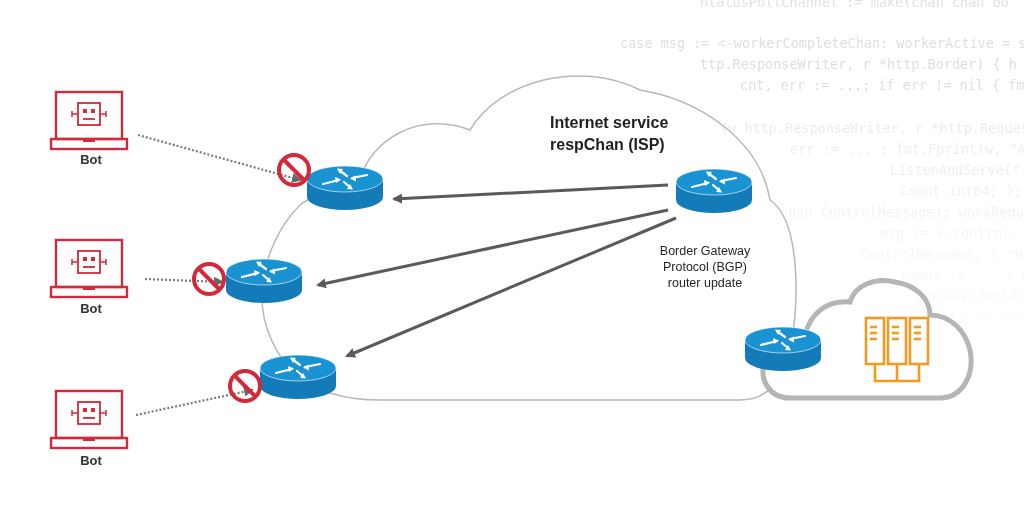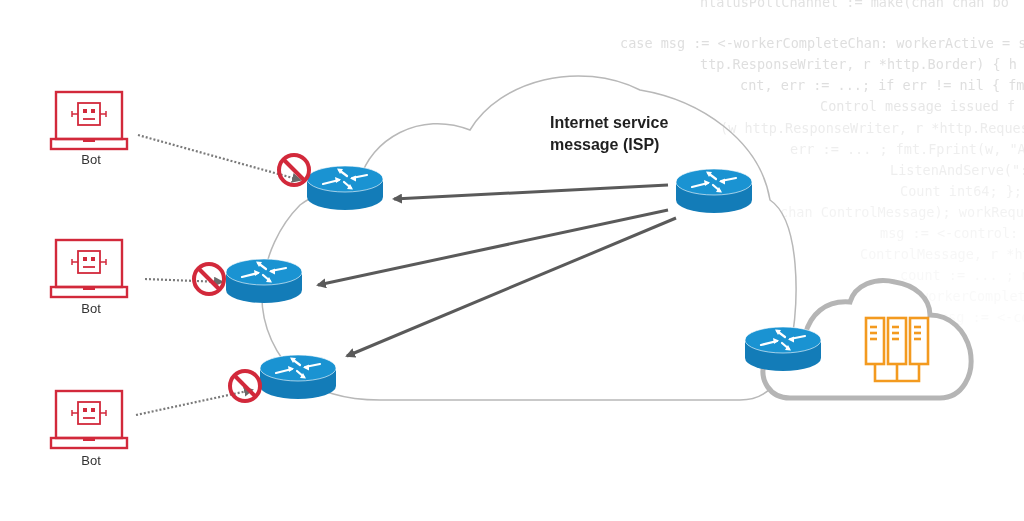--- a/index.html
+++ b/index.html
@@ -1,34 +1,33 @@
 <!DOCTYPE html>
 <html><head>
   <meta charset="utf-8">
   <style>
     html, body { margin: 0; padding: 0; background: #ffffff; }
     body { width: 1024px; height: 521px; overflow: hidden; position: relative; font-family: "Liberation Sans", sans-serif; }
     #stage { position: absolute; left: 0; top: 0; width: 1024px; height: 521px; }
     .code-bg { position: absolute; left: 0; top: 0; width: 836px; height: 521px; pointer-events: none; }
     .code-line { position: absolute; font-family: "DejaVu Sans Mono", "Liberation Mono", monospace; font-size: 13.5px; white-space: pre; color: #c9c9c9; }
-    .bot-label { position: absolute; width: 80px; text-align: center; font-size: 13px; color: #333333; }
+    .bot-label { position: absolute; width: 80px; text-align: center; font-size: 13px; color: #333333; font-weight: bold; }
     .isp-title { position: absolute; left: 550px; top: 112px; font-size: 16px; font-weight: bold; color: #1f1f1f; line-height: 22px; }
     .bgp-label { position: absolute; left: 645px; top: 243px; width: 120px; text-align: center; font-size: 12.5px; color: #262626; line-height: 16px; }
   </style>
 </head>
 <body>
 
 <div id="stage">
 
   <div class="code-bg">
     <div class="code-line" style="left:700px;top:-6px;opacity:0.55;">ntatusPollChannel := make(chan chan bo</div>
     <div class="code-line" style="left:620px;top:35px;opacity:0.6;">case msg := &lt;-workerCompleteChan: workerActive = sta</div>
     <div class="code-line" style="left:700px;top:56px;opacity:0.6;">ttp.ResponseWriter, r *http.Border) { h</div>
     <div class="code-line" style="left:740px;top:77px;opacity:0.6;">cnt, err := ...; if err != nil { fmt.Fprin</div>
-    <div class="code-line" style="left:820px;top:98px;opacity:0.45;">Control message issued f</div>
     <div class="code-line" style="left:720px;top:120px;opacity:0.35;">(w http.ResponseWriter, r *http.Request) { req</div>
     <div class="code-line" style="left:790px;top:141px;opacity:0.3;">err := ... ; fmt.Fprint(w, "AC</div>
     <div class="code-line" style="left:890px;top:162px;opacity:0.3;">ListenAndServe(":1337", nil));</div>
     <div class="code-line" style="left:900px;top:183px;opacity:0.25;">Count int64; }; fu</div>
     <div class="code-line" style="left:780px;top:204px;opacity:0.22;">chan ControlMessage); workRequest bool; work</div>
     <div class="code-line" style="left:880px;top:225px;opacity:0.18;">msg := &lt;-control: msg</div>
     <div class="code-line" style="left:860px;top:246px;opacity:0.15;">ControlMessage, r *http.Re { func w</div>
     <div class="code-line" style="left:900px;top:267px;opacity:0.12;">count := ... ; msg</div>
     <div class="code-line" style="left:920px;top:288px;opacity:0.1;">workerComplete</div>
     <div class="code-line" style="left:940px;top:309px;opacity:0.08;">msg := &lt;-control</div>
@@ -144,16 +143,21 @@
         <use href="#blockShape" transform="translate(245,386)"></use>
       </g>
   </svg>
 
   <div class="bot-label" style="left:51px;top:152px;">Bot</div>
   <div class="bot-label" style="left:51px;top:301px;">Bot</div>
   <div class="bot-label" style="left:51px;top:453px;">Bot</div>
 
   <div class="isp-title">
     <div>Internet service</div>
-    <div>message (ISP)</div>
+    <div>respChan (ISP)</div>
   </div>
 
+  <div class="bgp-label">
+    <div>Border Gateway</div>
+    <div>Protocol (BGP)</div>
+    <div>router update</div>
+  </div>
 </div>
 
 </body></html>

